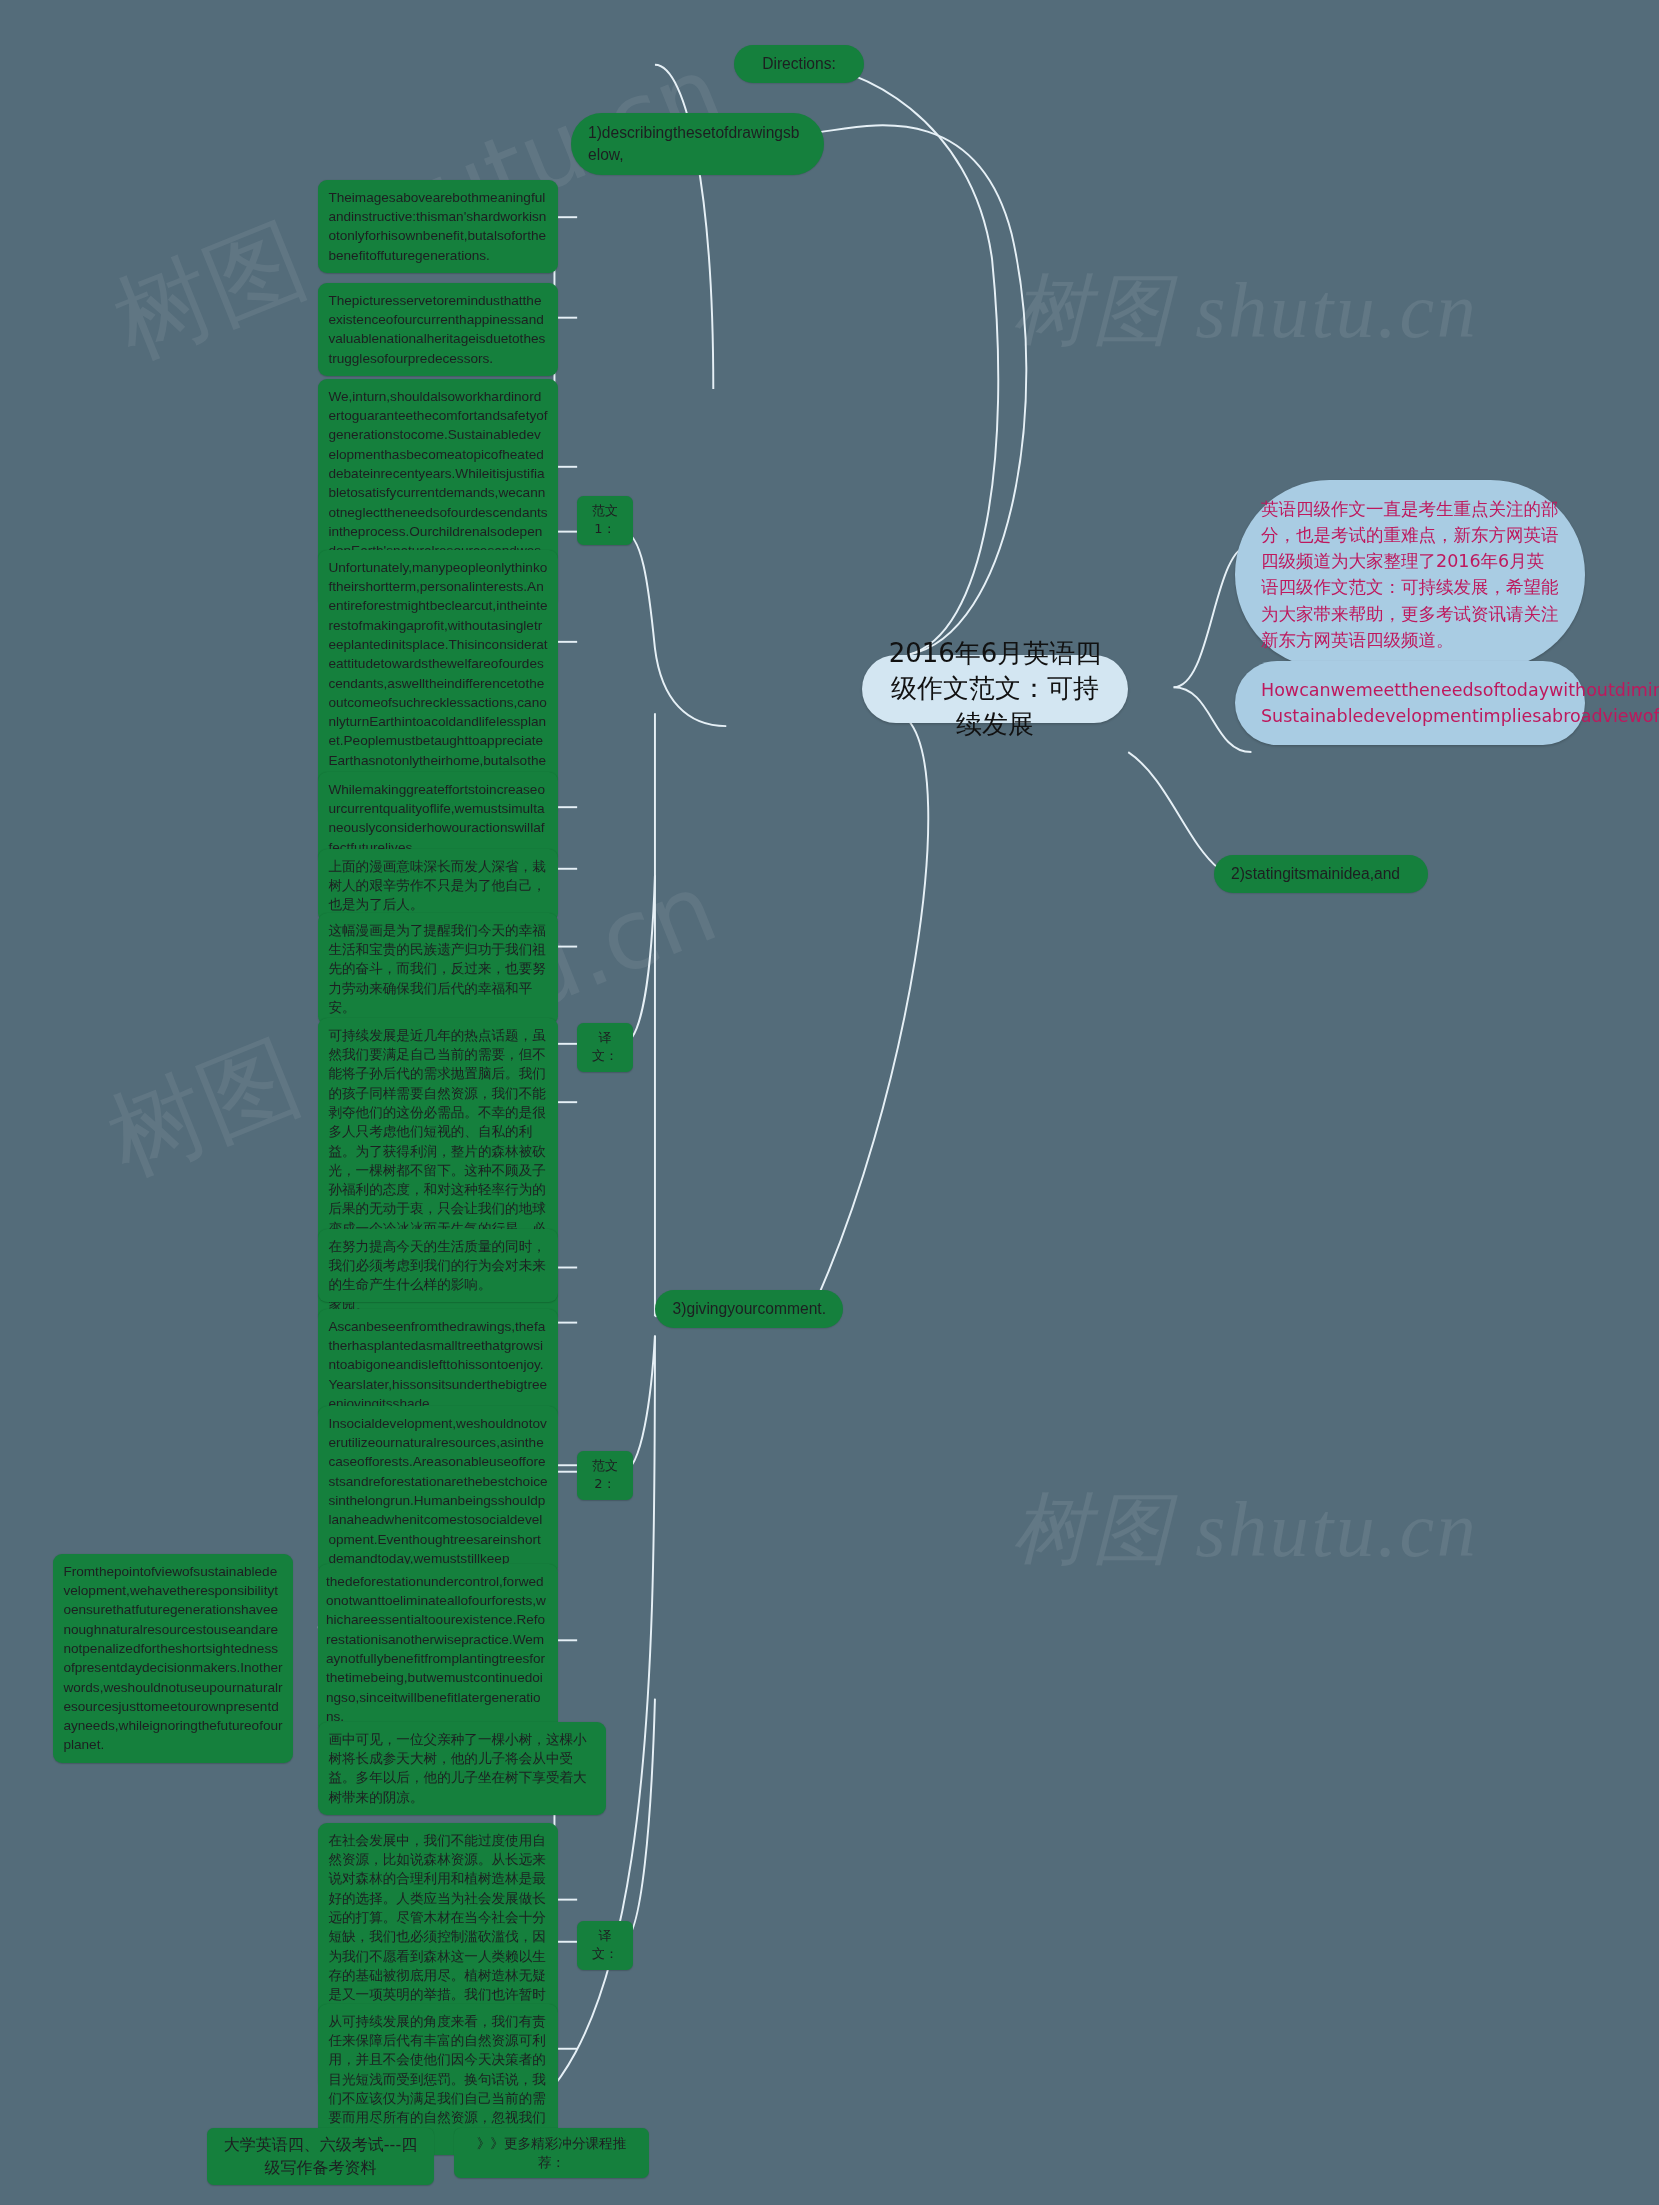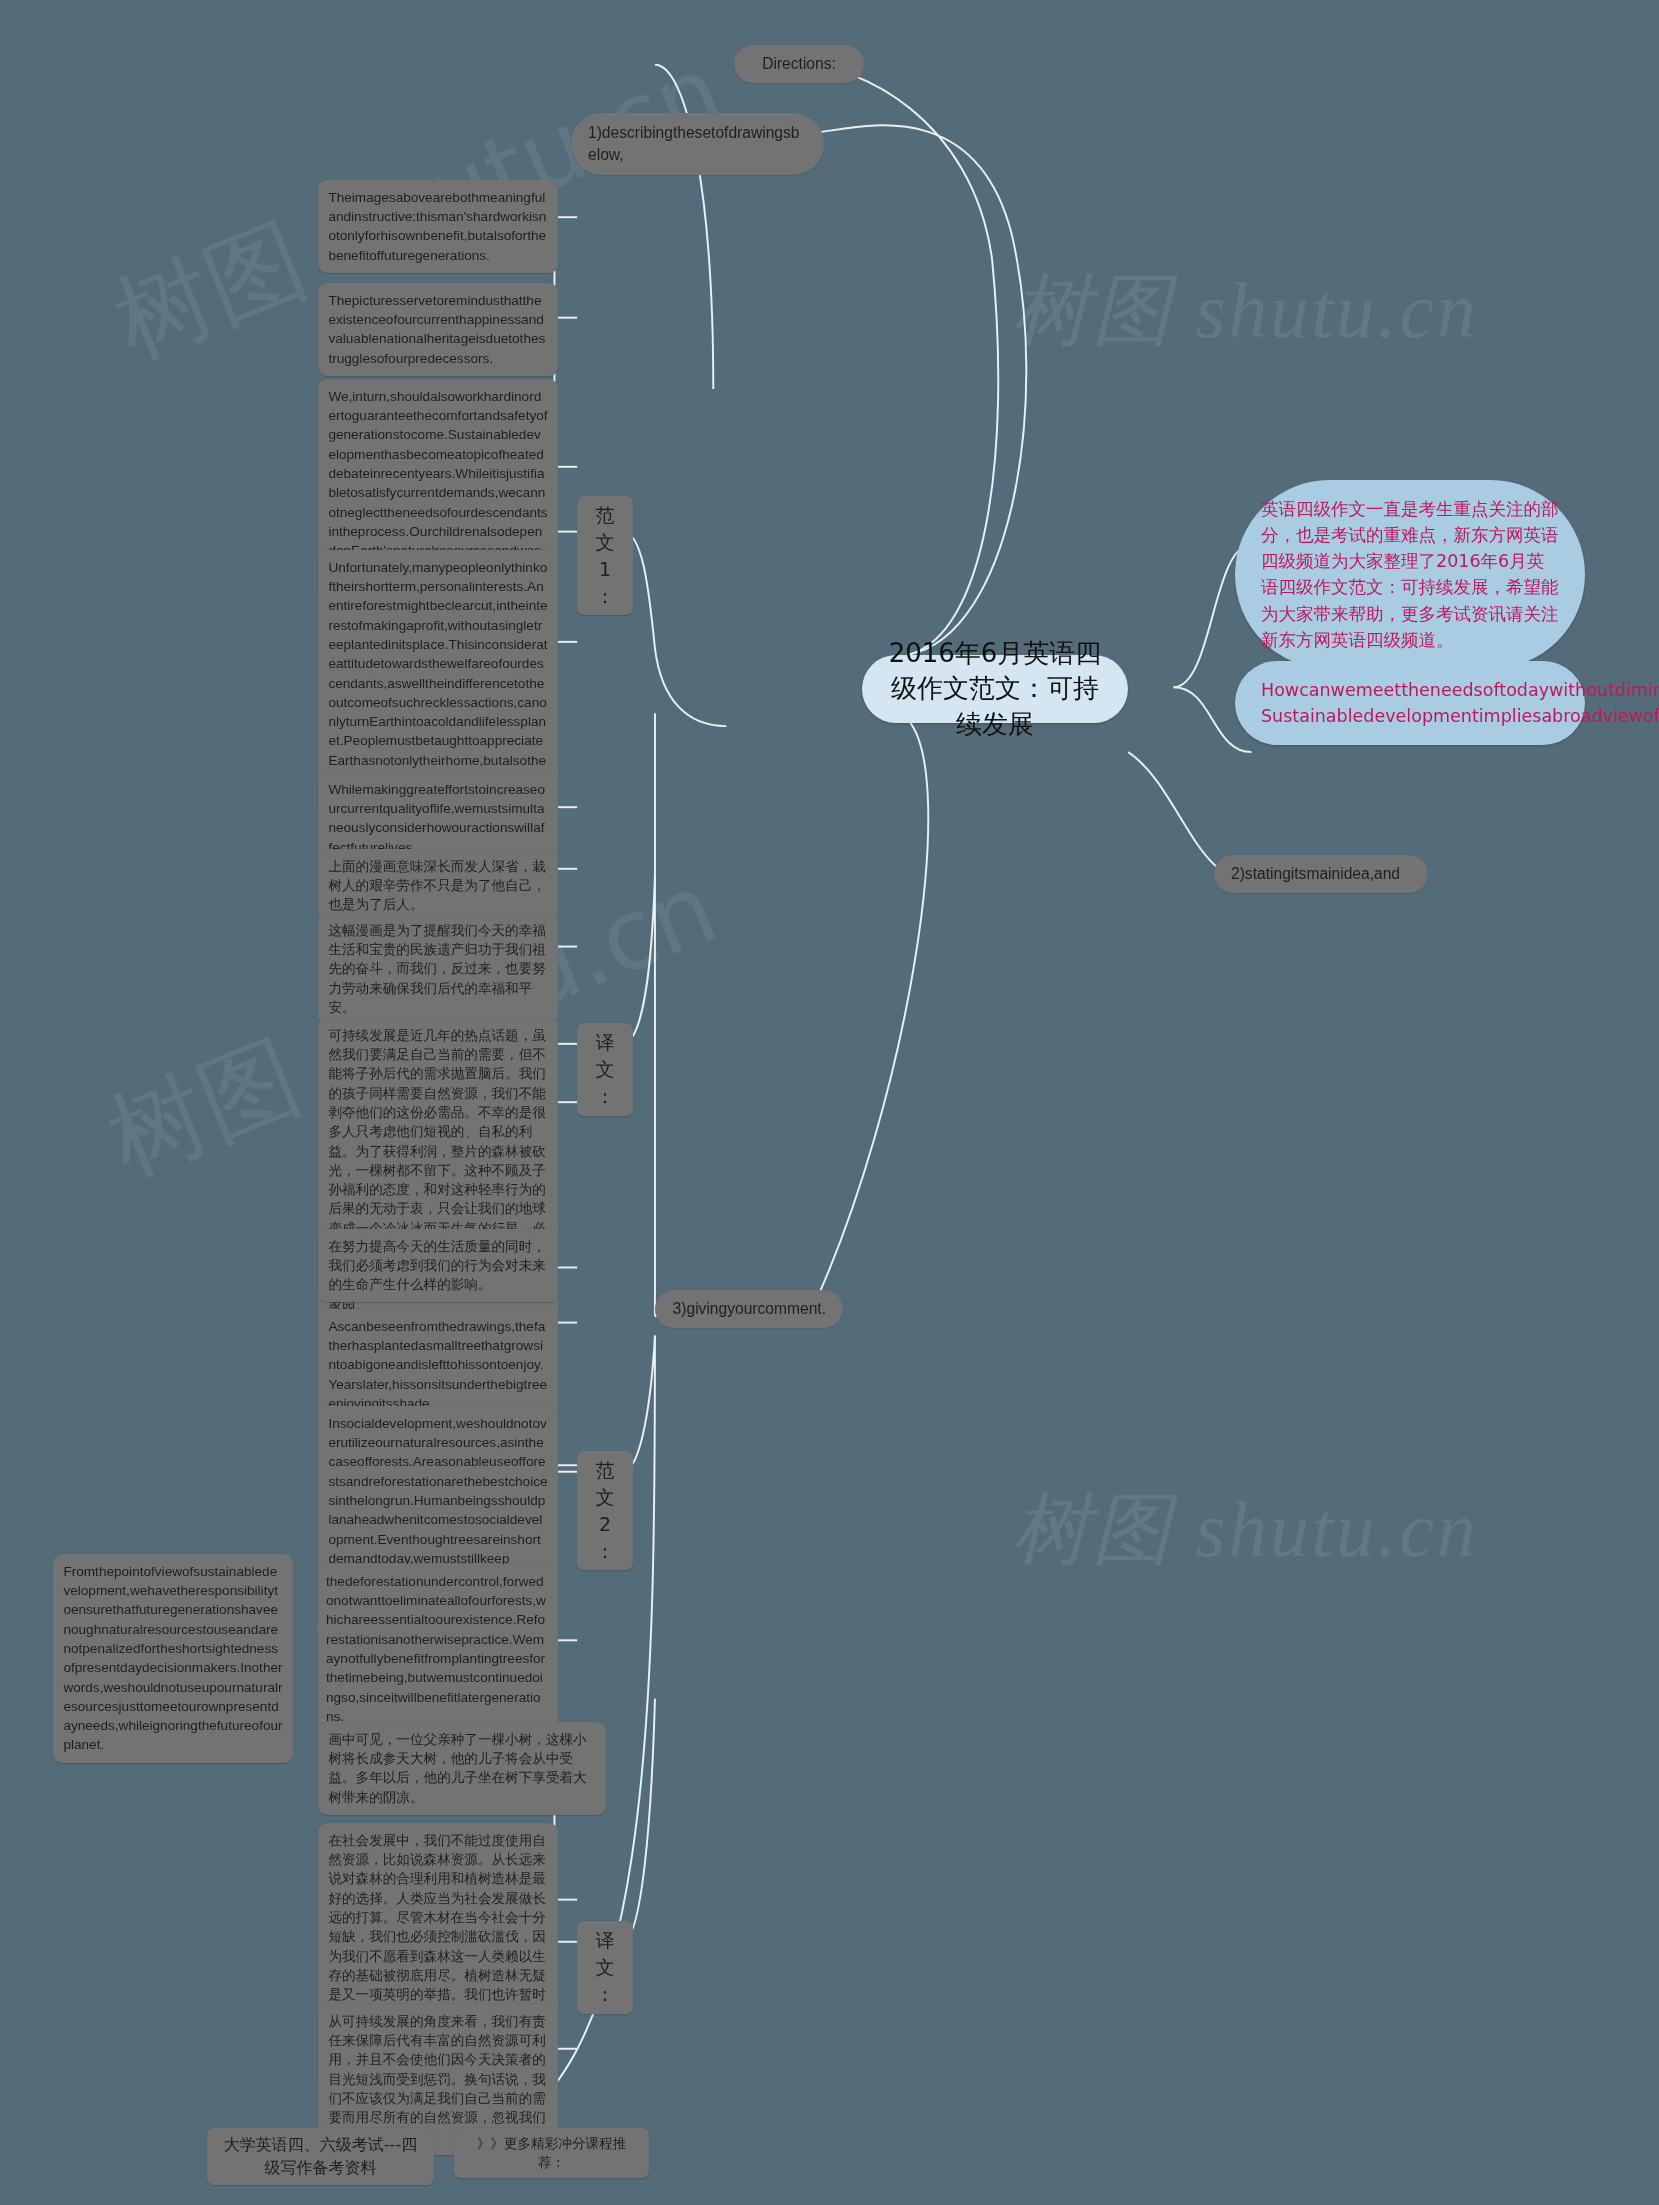--- a/index.html
+++ b/index.html
@@ -28,32 +28,32 @@
     color:rgba(255,255,255,0.075);
     font-family:"DejaVu Sans","Liberation Sans",sans-serif;
     font-size:97px;
     white-space:nowrap;
     user-select:none;pointer-events:none;
   }
 
   .node{
     position:absolute;
     box-sizing:border-box;
-    background:#737373;
+    background:#15803d;
     color:#1d1f21;
     border-radius:9px;
     padding:7.8px 10.4px;
     line-height:1.42;
     font-size:13.6px;
     word-break:break-word;
     overflow-wrap:anywhere;
     box-shadow:0 0.6px 1.3px rgba(0,0,0,0.18);
   }
   .node.pill{border-radius:648px;}
-  .node.small{font-size:19px;padding:5.8px 13px;border-radius:6.5px;}
+  .node.small{font-size:13px;padding:5.8px 13px;border-radius:6.5px;}
   .node.cn{font-family:"DejaVu Sans","Liberation Sans",sans-serif;}
 
   .root{
     position:absolute;
     background:#d3e6f2;
     color:#111;
     border-radius:648px;
     font-family:"DejaVu Sans","Liberation Sans",sans-serif;
     font-size:26px;
     line-height:1.35;

